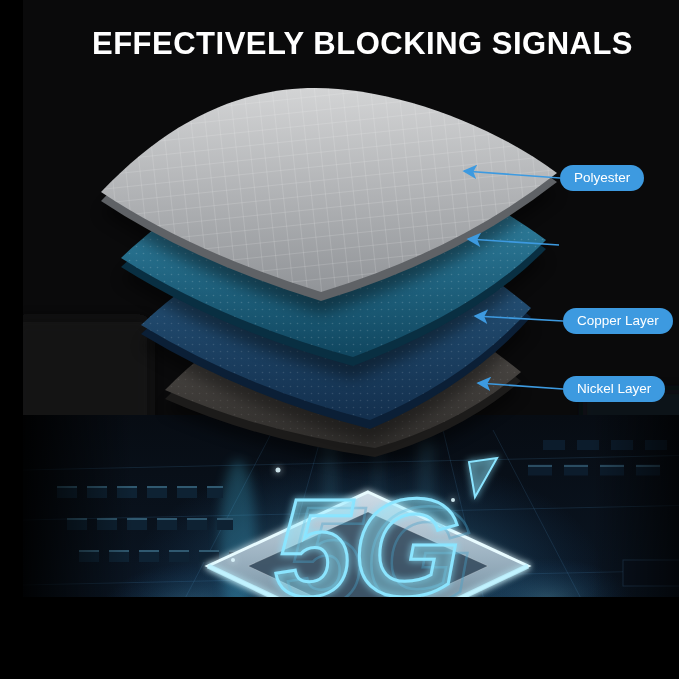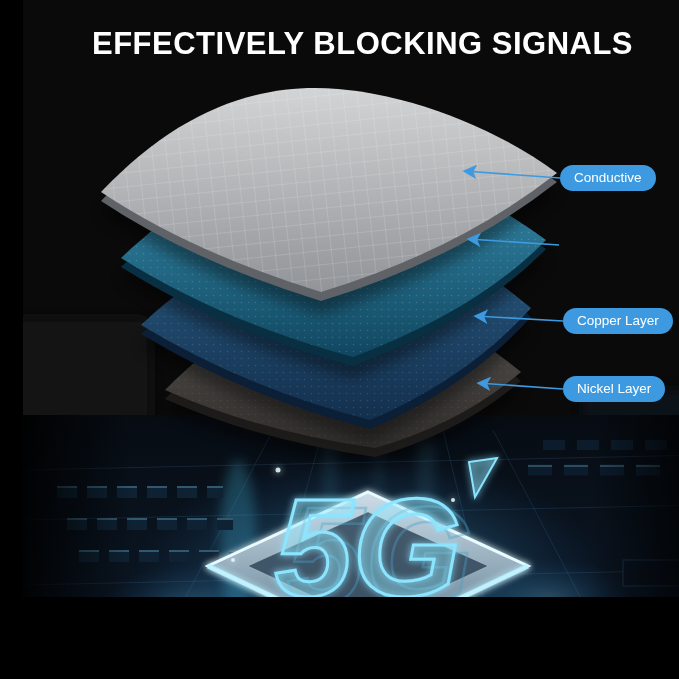--- a/index.html
+++ b/index.html
@@ -193,17 +193,17 @@
     </g>
 
     <g stroke-width="1.6" marker-end="url(#arrow)" fill="none">
       <line x1="537" y1="178" x2="441" y2="171" stroke="#3d9ae0"></line>
       <line x1="536" y1="245" x2="445" y2="239" stroke="#3d9ae0"></line>
       <line x1="540" y1="321" x2="452" y2="316" stroke="#3d9ae0"></line>
       <line x1="540" y1="389" x2="455" y2="383" stroke="#3d9ae0"></line>
     </g>
   </svg>
 
-  <div class="pill" id="pill-polyester" style="background-color: rgb(61, 154, 224);">Conductive</div>
+  <div class="pill" id="pill-polyester" style="background-color: rgb(61, 154, 224);">Polyester</div>
   <div class="pill" id="pill-copper" style="background-color: rgb(61, 154, 224);">Copper Layer</div>
   <div class="pill" id="pill-nickel" style="background-color: rgb(61, 154, 224);">Nickel Layer</div>
 
 </div>
 
 </body></html>

